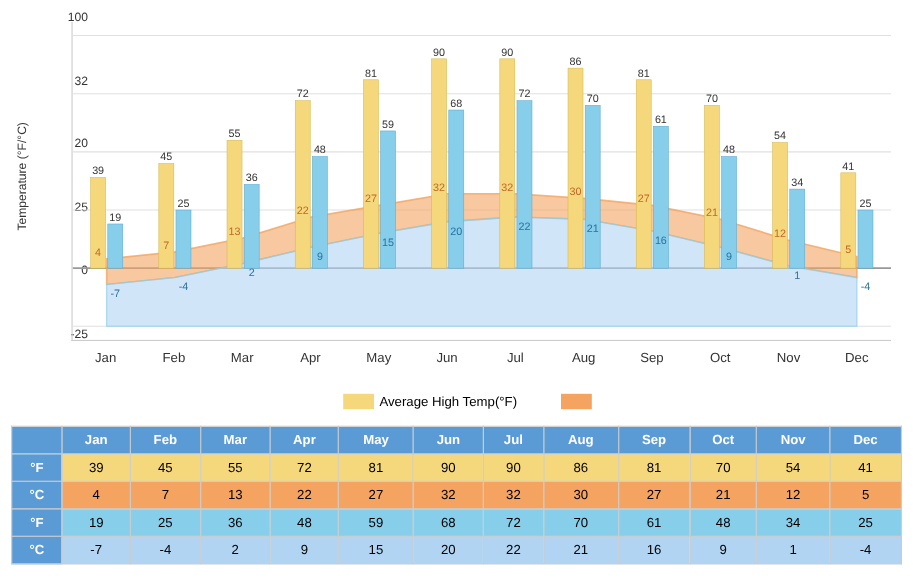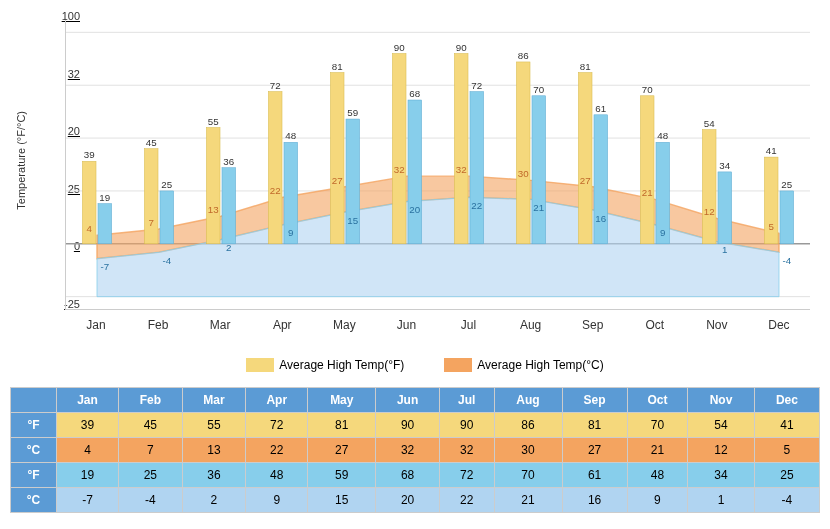--- a/index.html
+++ b/index.html
@@ -1,19 +1,19 @@
 <!DOCTYPE html>
 <html><head>
   <meta charset="utf-8">
   <style>
     * { box-sizing: border-box; margin: 0; padding: 0; }
     body { font-family: Arial, sans-serif; font-size: 12px; background: #fff; width: 830px; }
     .chart-container { padding: 10px 10px 5px 10px; }
     .chart-area { position: relative; width: 100%; height: 340px; }
-    .y-axis { position: absolute; left: 0; top: 0; bottom: 40px; width: 55px; display: flex; flex-direction: column; justify-content: space-between; align-items: flex-end; padding-right: 5px; text-decoration: underline; }
+    .y-axis { position: absolute; left: 0; top: 0; bottom: 40px; width: 55px; display: flex; flex-direction: column; justify-content: space-between; align-items: flex-end; padding-right: 5px; }
     .y-label { font-size: 11px; color: #333; }
     .plot-area { position: absolute; left: 55px; right: 10px; top: 10px; bottom: 40px; border-left: 1px solid #ccc; border-bottom: 1px solid #ccc; }
     .x-axis { position: absolute; left: 55px; right: 10px; bottom: 0; display: flex; height: 40px; }
     .x-label { flex: 1; text-align: center; padding-top: 8px; font-size: 12px; color: #333; }
     .legend { display: flex; gap: 20px; justify-content: center; padding: 8px 0 10px 0; flex-wrap: wrap; }
     .legend-item { display: flex; align-items: center; gap: 5px; font-size: 12px; padding-left: 20px; }
     .legend-box { width: 28px; height: 14px; }
     .legend-yellow { background: #F5D87C; }
     .legend-blue { background: #87CEEB; }
     .legend-orange { background: #F4A460; }
@@ -143,21 +143,20 @@
       </div>
   </div>
 
   <div class="legend">
     <div class="legend-item">
       <div class="legend-box legend-yellow"></div>
       <span>Average High Temp(°F)</span>
     </div>
     <div class="legend-item">
       <div class="legend-box legend-orange"></div>
-      <span>Average High Temp(°C)</span>
     </div>
   </div>
 
   <div>
     <table id="data-table">
         <thead>
           <tr>
             <th></th>
             <th>Jan</th>
             <th>Feb</th>

